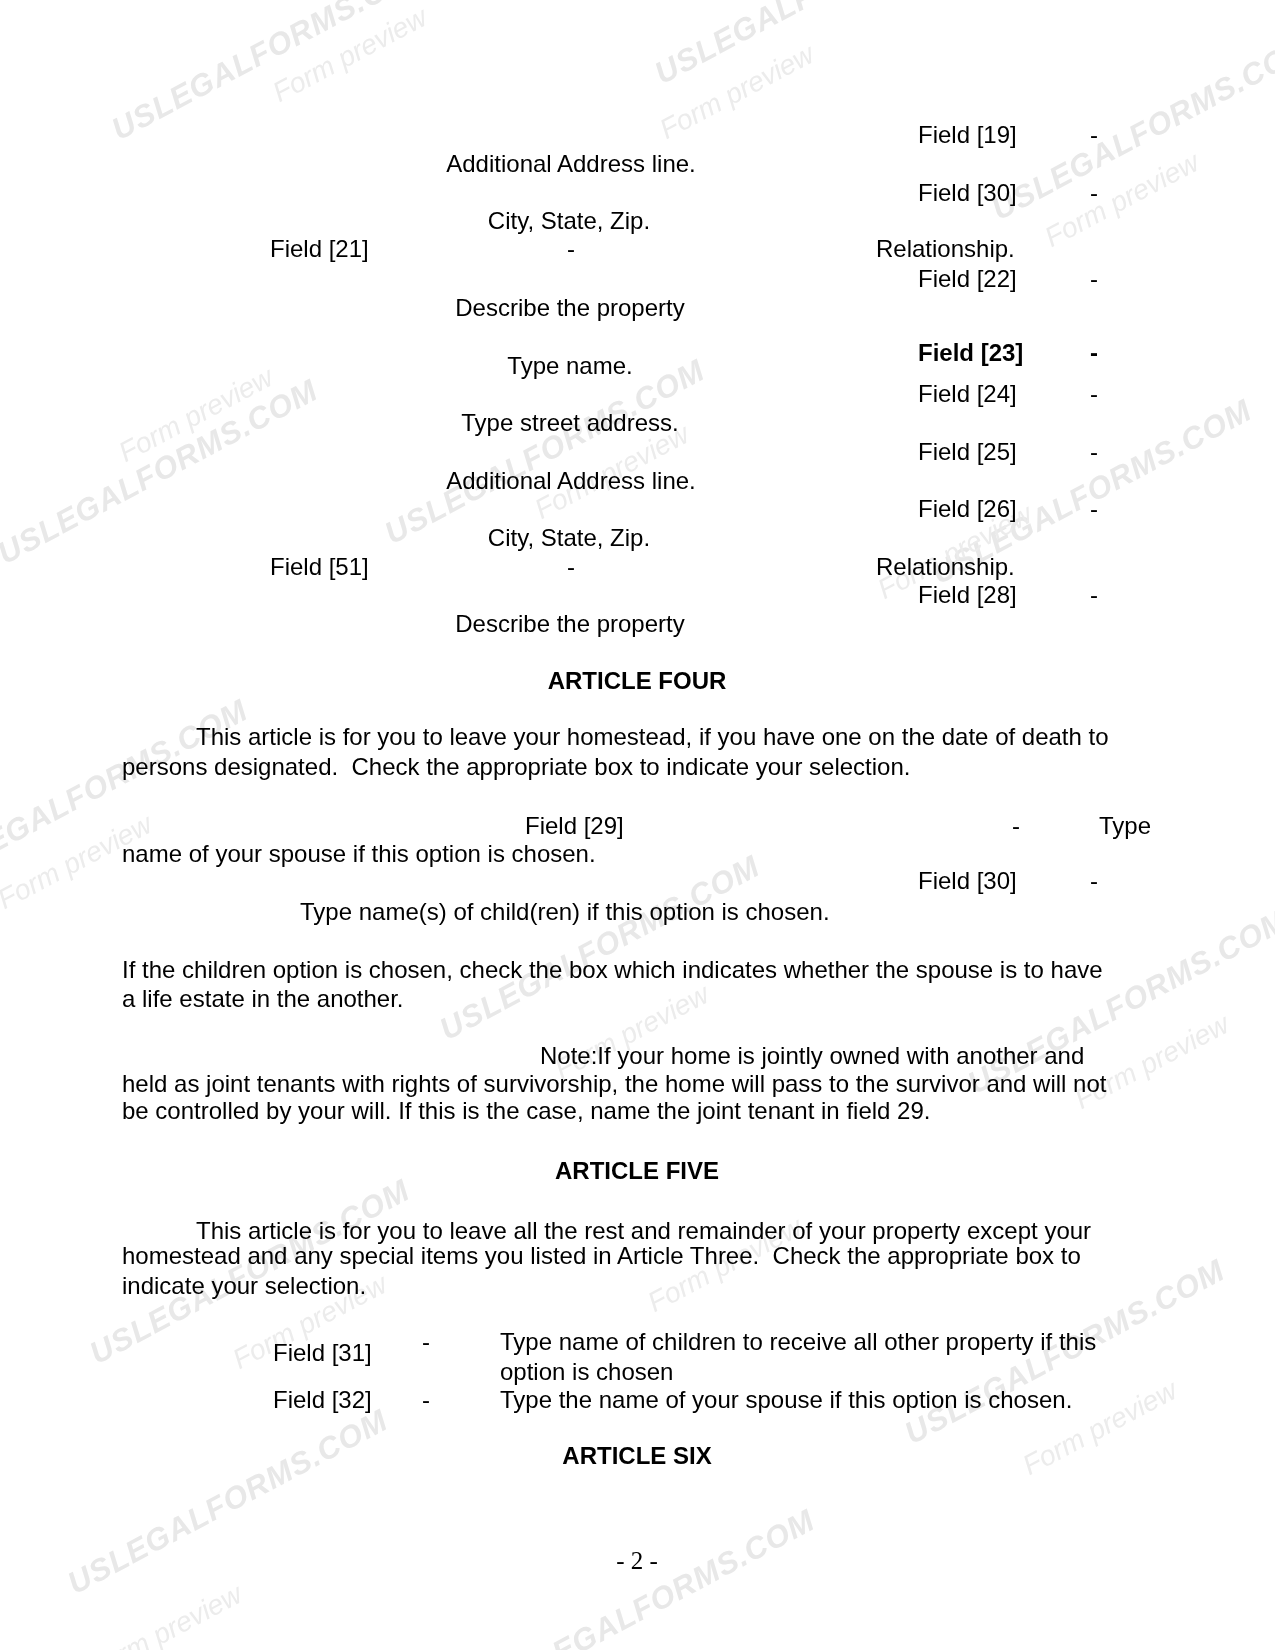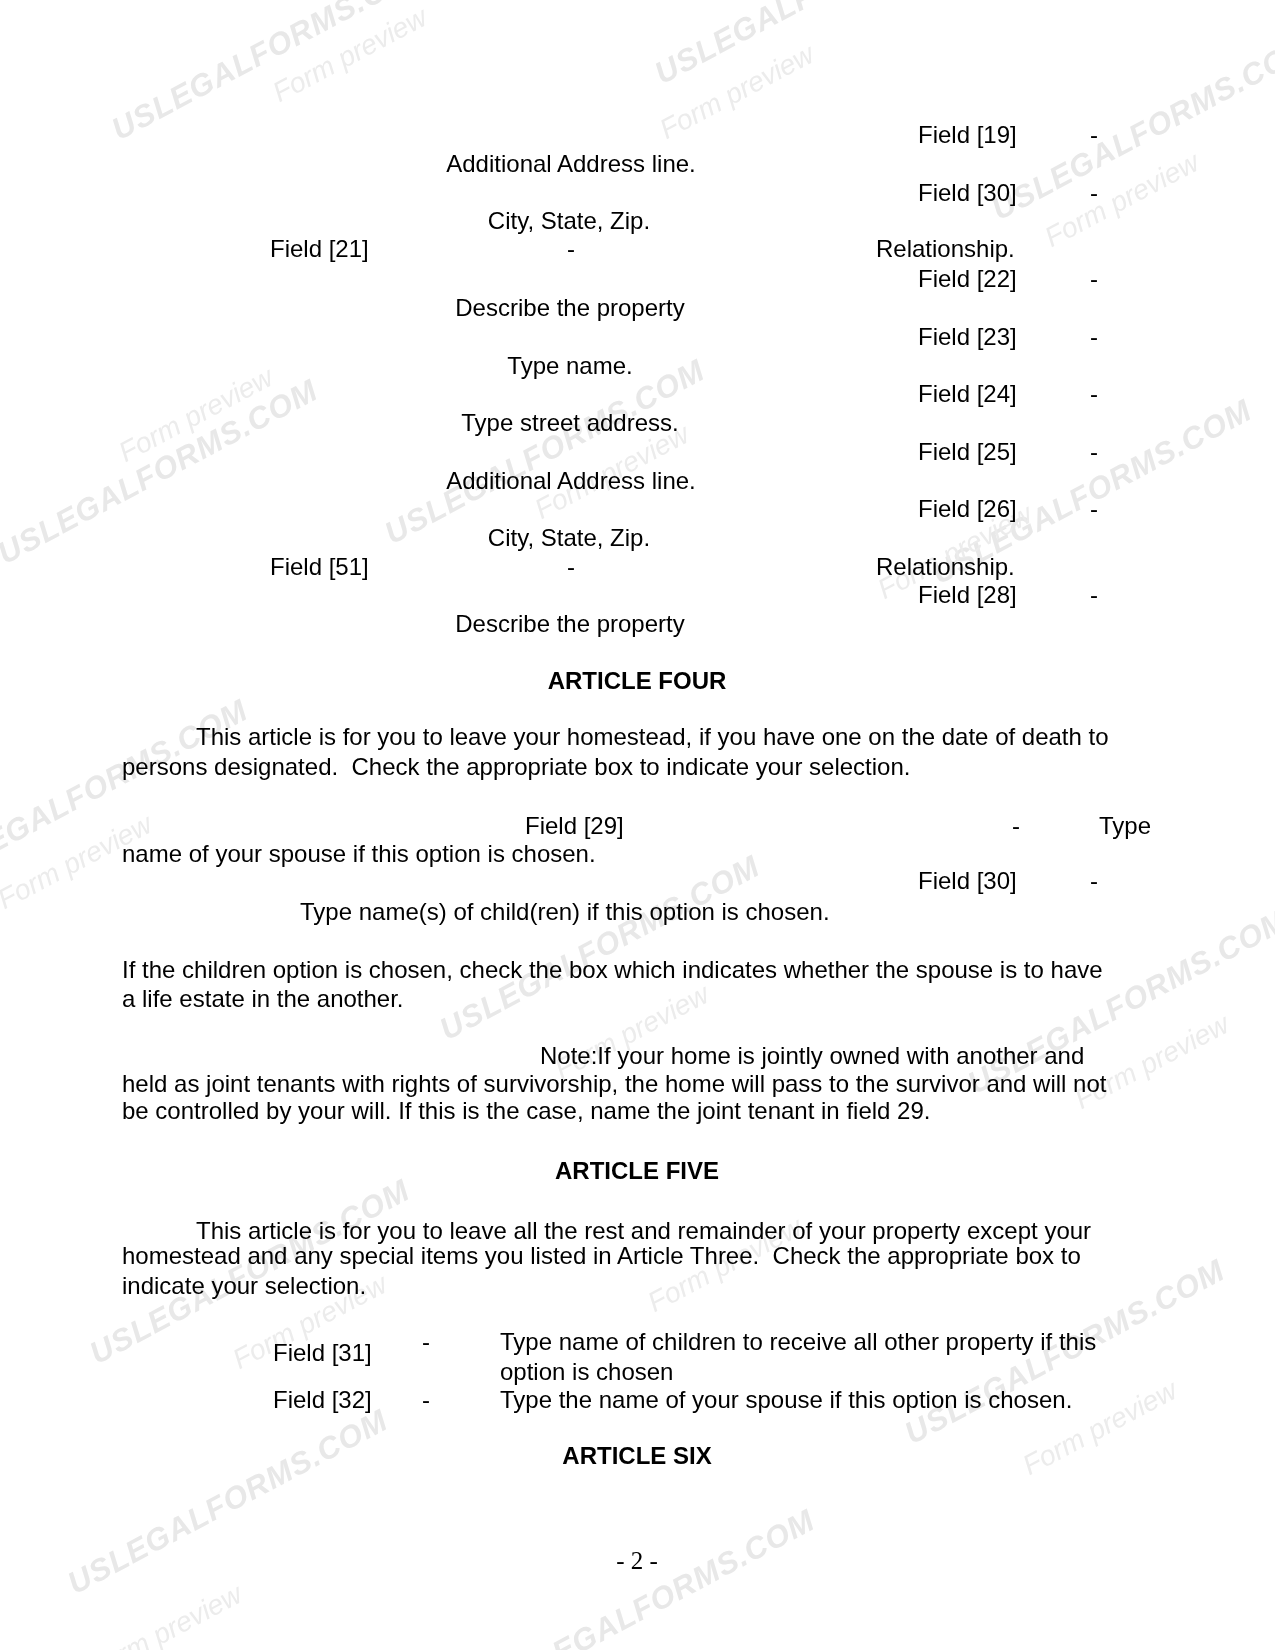--- a/index.html
+++ b/index.html
@@ -111,21 +111,21 @@
         <span class="seg" style="left: 567px;">-</span>
         <span class="seg" style="left: 876px;">Relationship.</span>
       </div>
       <div class="line" style="top: 267px;">
         <span class="seg" style="left: 918px;">Field [22]</span>
         <span class="seg" style="left: 1090px;">-</span>
       </div>
       <div class="line" style="top: 296px;">
         <span class="seg centered" style="left: 570px;">Describe the property</span>
       </div>
-      <div class="line" style="top: 325px;">
+      <div class="line" style="top: 341px; font-weight: bold;">
         <span class="seg" style="left: 918px;">Field [23]</span>
         <span class="seg" style="left: 1090px;">-</span>
       </div>
       <div class="line" style="top: 354px;">
         <span class="seg centered" style="left: 570px;">Type name.</span>
       </div>
       <div class="line" style="top: 382px;">
         <span class="seg" style="left: 918px;">Field [24]</span>
         <span class="seg" style="left: 1090px;">-</span>
       </div>

